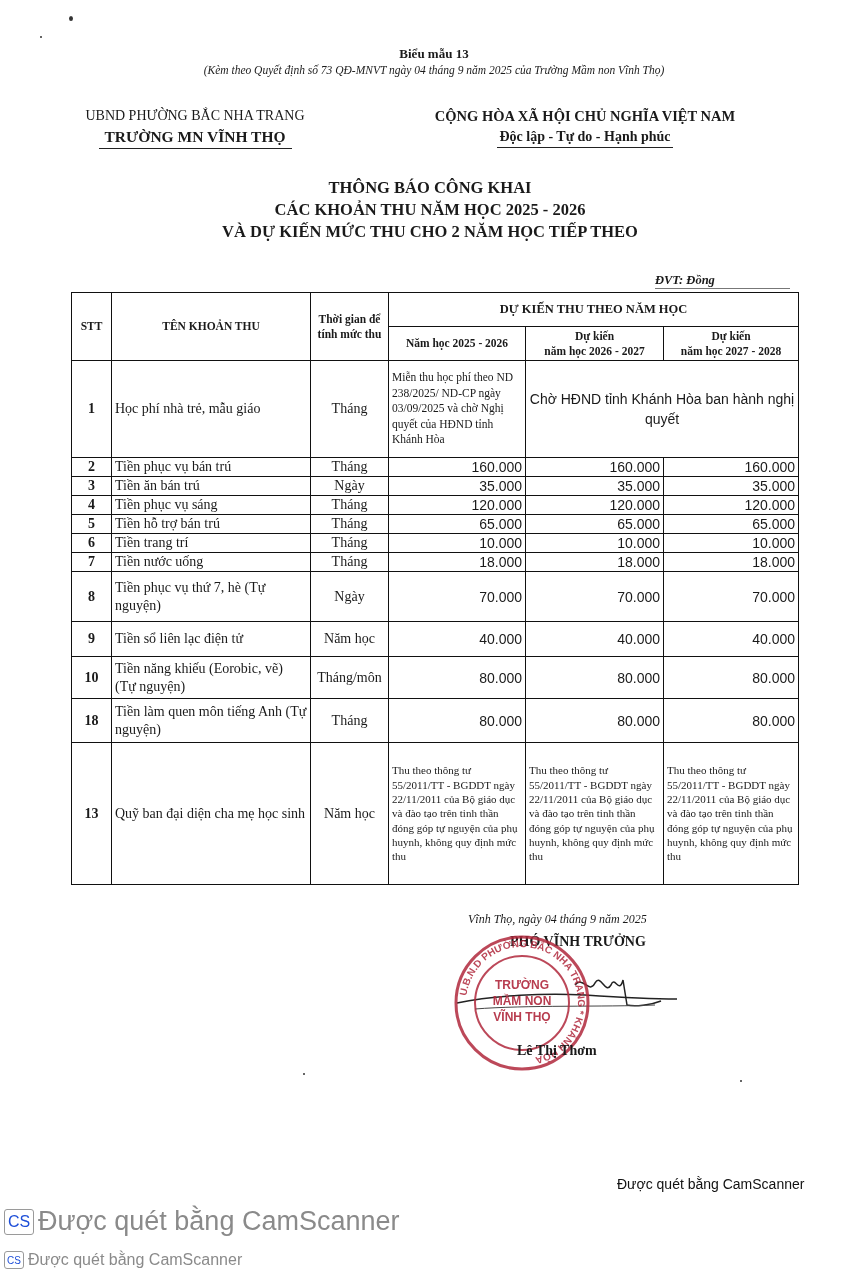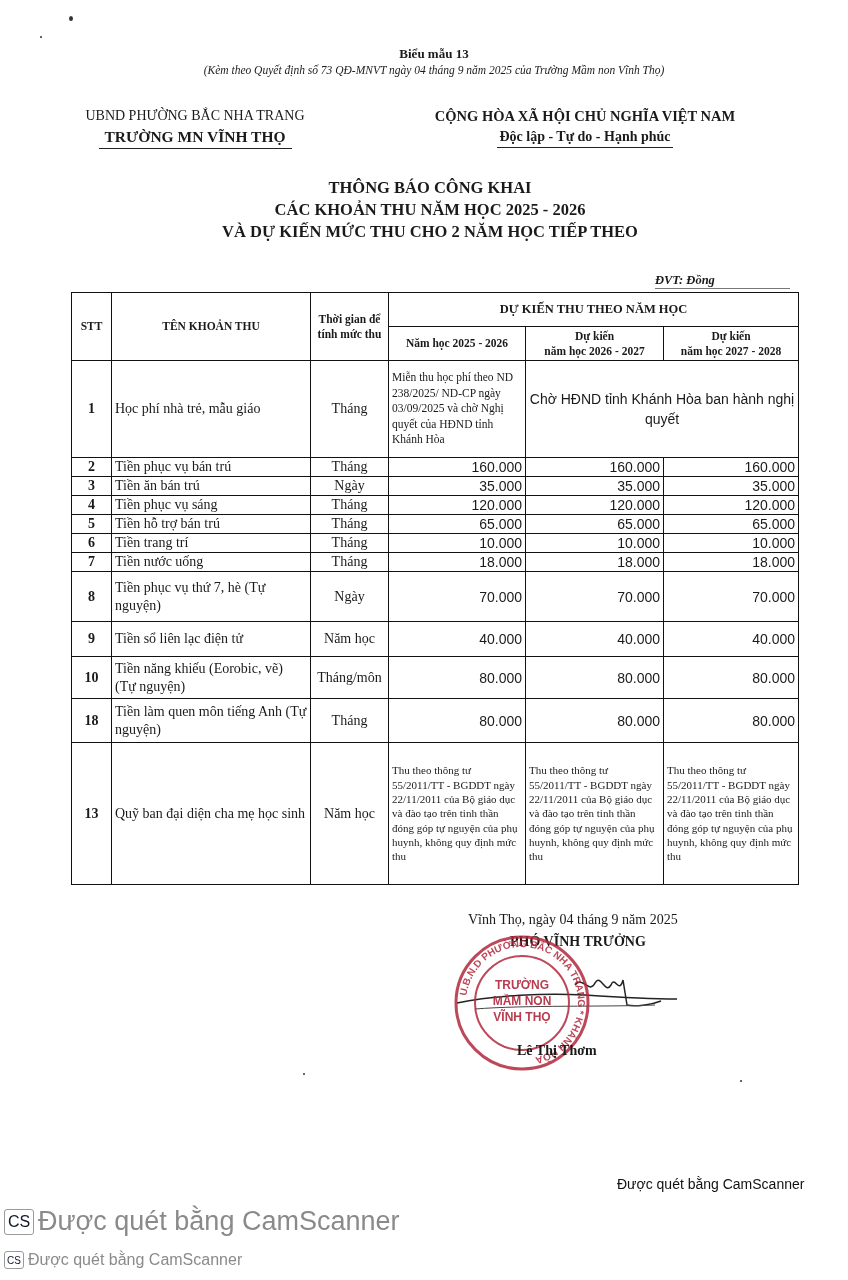--- a/index.html
+++ b/index.html
@@ -29,30 +29,30 @@
     border: 1.6px solid #111; padding: 0 3px; vertical-align: middle;
   }
   table.fees th { font-weight: bold; font-size: 11.5px; text-align: center; line-height: 15px; }
   .c-stt { text-align: center; font-weight: bold; }
   .c-name { text-align: left; line-height: 18px; }
   .c-per { text-align: center; }
   .c-num { text-align: right; font-family: "Liberation Sans", sans-serif; font-size: 14px; padding-right: 2px; }
   .c-note { font-size: 11px; line-height: 14.3px; padding: 2px 2px; }
   .c-wait { text-align: center; font-family: "Liberation Sans", sans-serif; font-size: 14px; line-height: 20px; }
 
-  .sign-date { top: 912px; left: 468px; font-size: 14px; }
+  .sign-date { top: 912px; left: 468px; font-style: italic; font-size: 12px; }
   .sign-role { top: 934px; left: 510px; font-weight: bold; font-size: 14px; }
   .sign-name { top: 1043px; left: 517px; font-weight: bold; font-size: 14px; }
   .stamp { top: 933px; left: 452px; width: 140px; height: 140px; }
   .signature { top: 965px; left: 455px; width: 225px; height: 50px; }
 
   .cs-right { top: 1176px; left: 617px; font-family: "Liberation Sans", sans-serif; font-size: 14px; color: #111; }
   .cs-big { top: 1206px; left: 4px; font-family: "Liberation Sans", sans-serif; font-size: 27px; color: #8a8a8a; display: flex; align-items: center; }
   .cs-small { top: 1251px; left: 4px; font-family: "Liberation Sans", sans-serif; font-size: 16px; color: #8a8a8a; display: flex; align-items: center; }
-  .cs-logo { border: 1.5px solid #9a9a9a; border-radius: 3px; color: #0f172a; font-family: "Liberation Sans", sans-serif; display: inline-flex; align-items: center; justify-content: center; margin-right: 4px; }
+  .cs-logo { border: 1.5px solid #9a9a9a; border-radius: 3px; color: #1d4ed8; font-family: "Liberation Sans", sans-serif; display: inline-flex; align-items: center; justify-content: center; margin-right: 4px; }
   .cs-big .cs-logo { width: 28px; height: 24px; font-size: 16px; }
   .cs-small .cs-logo { width: 18px; height: 16px; font-size: 10px; }
   .speck { width: 3px; height: 3px; background: #333; border-radius: 50%; }
 </style>
 </head>
 <body>
 
 <div class="abs speck" style="top:16px;left:69px;width:4px;height:5px;"></div>
 <div class="abs speck" style="top:36px;left:40px;width:2px;height:2px;"></div>
 

